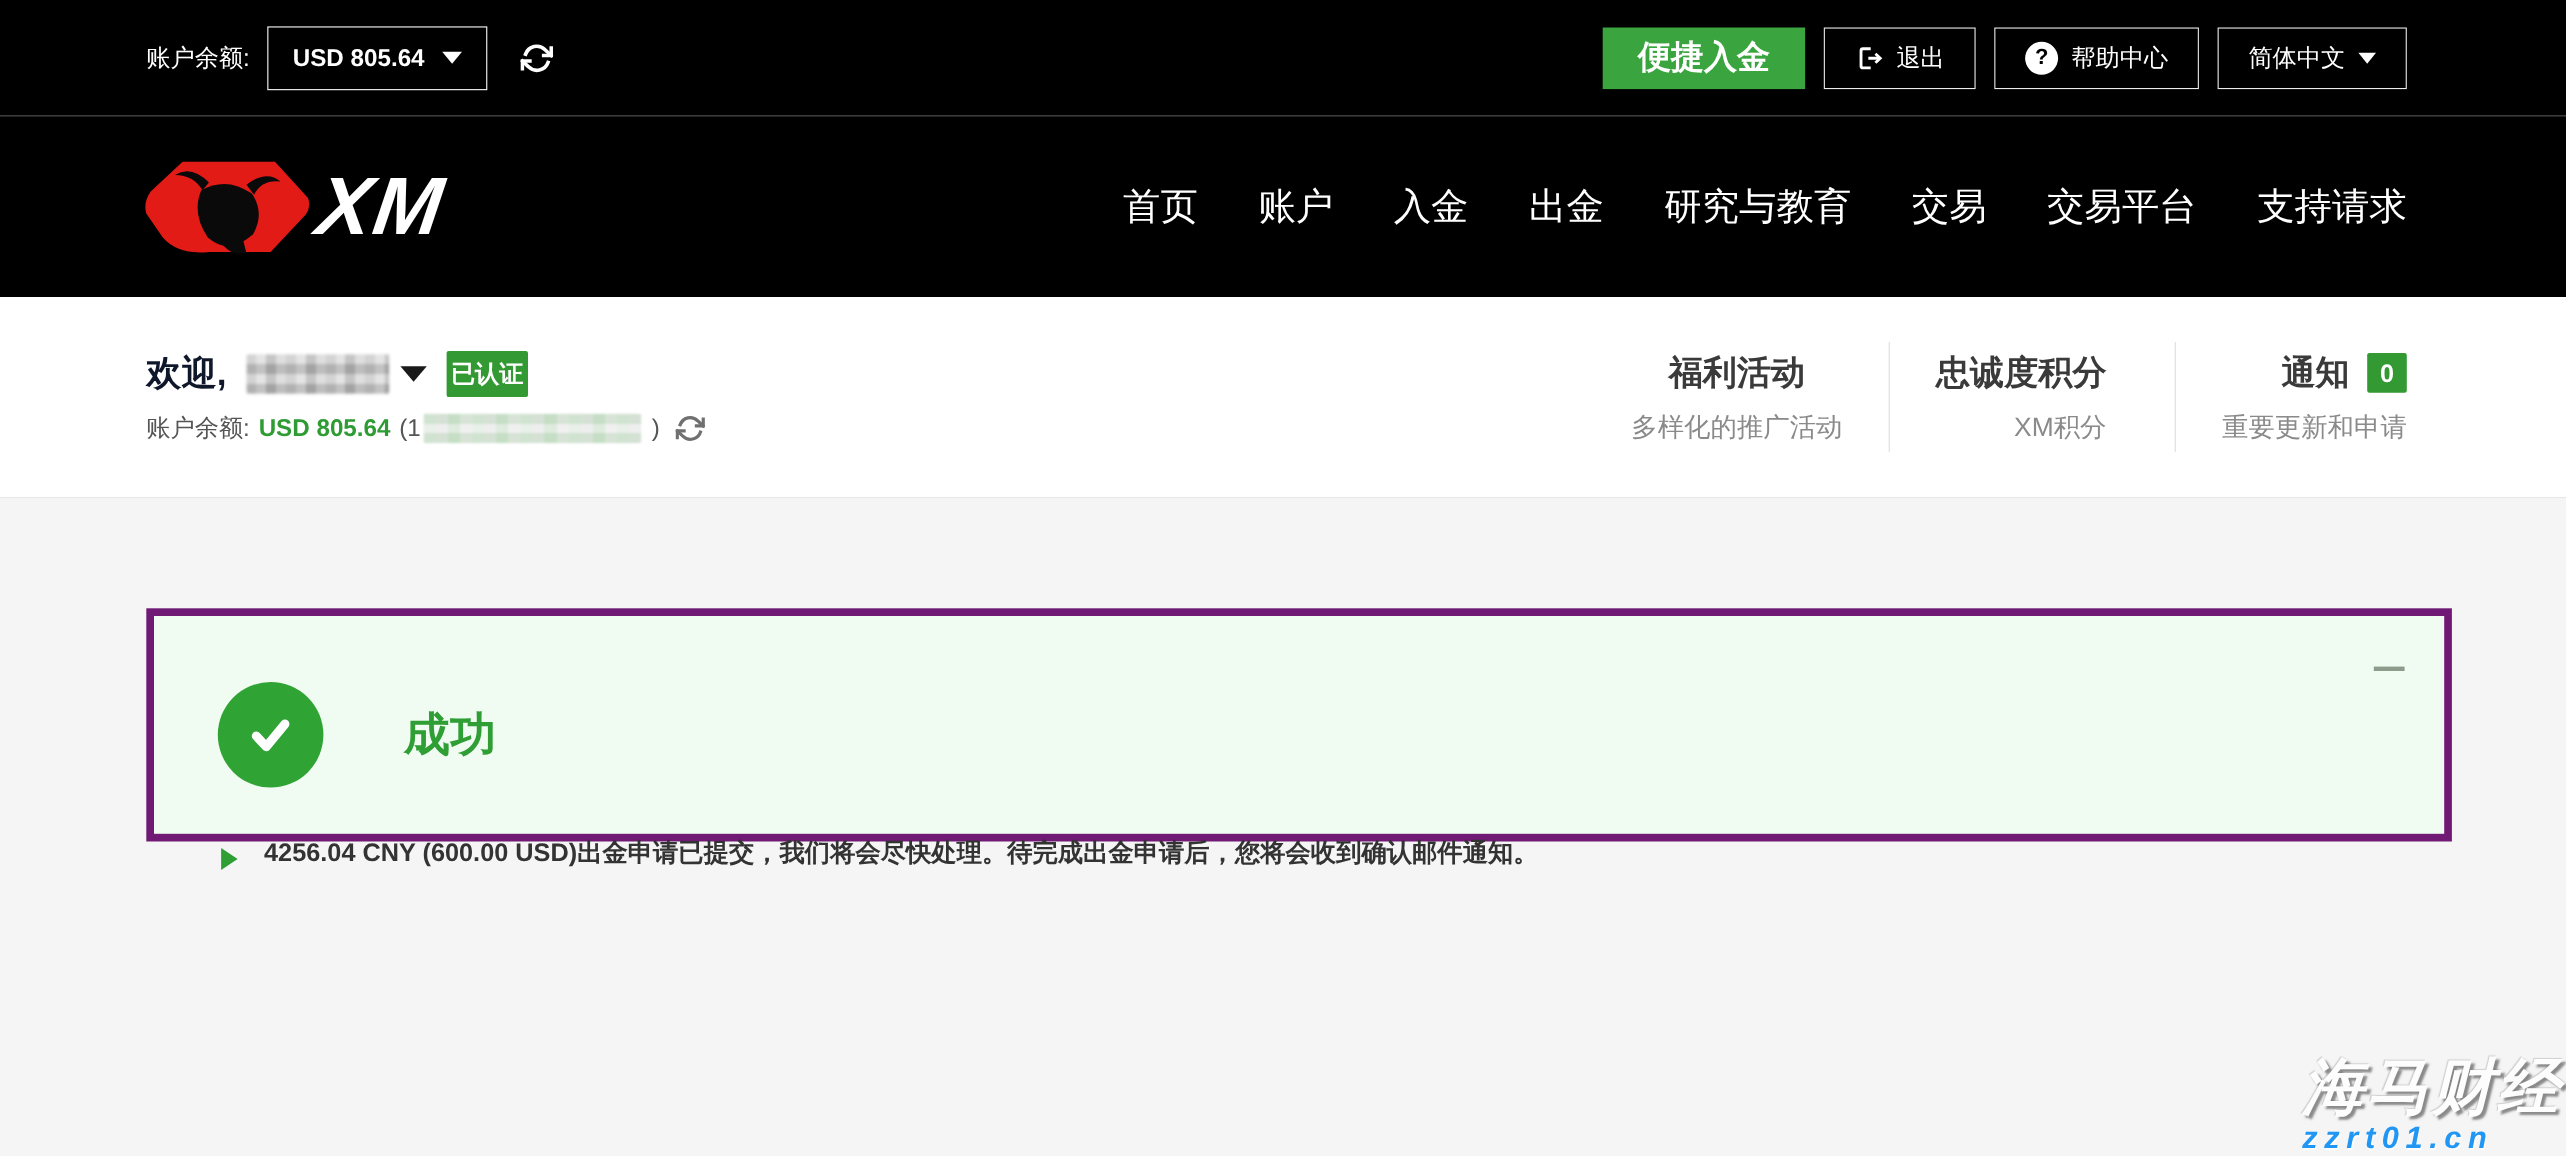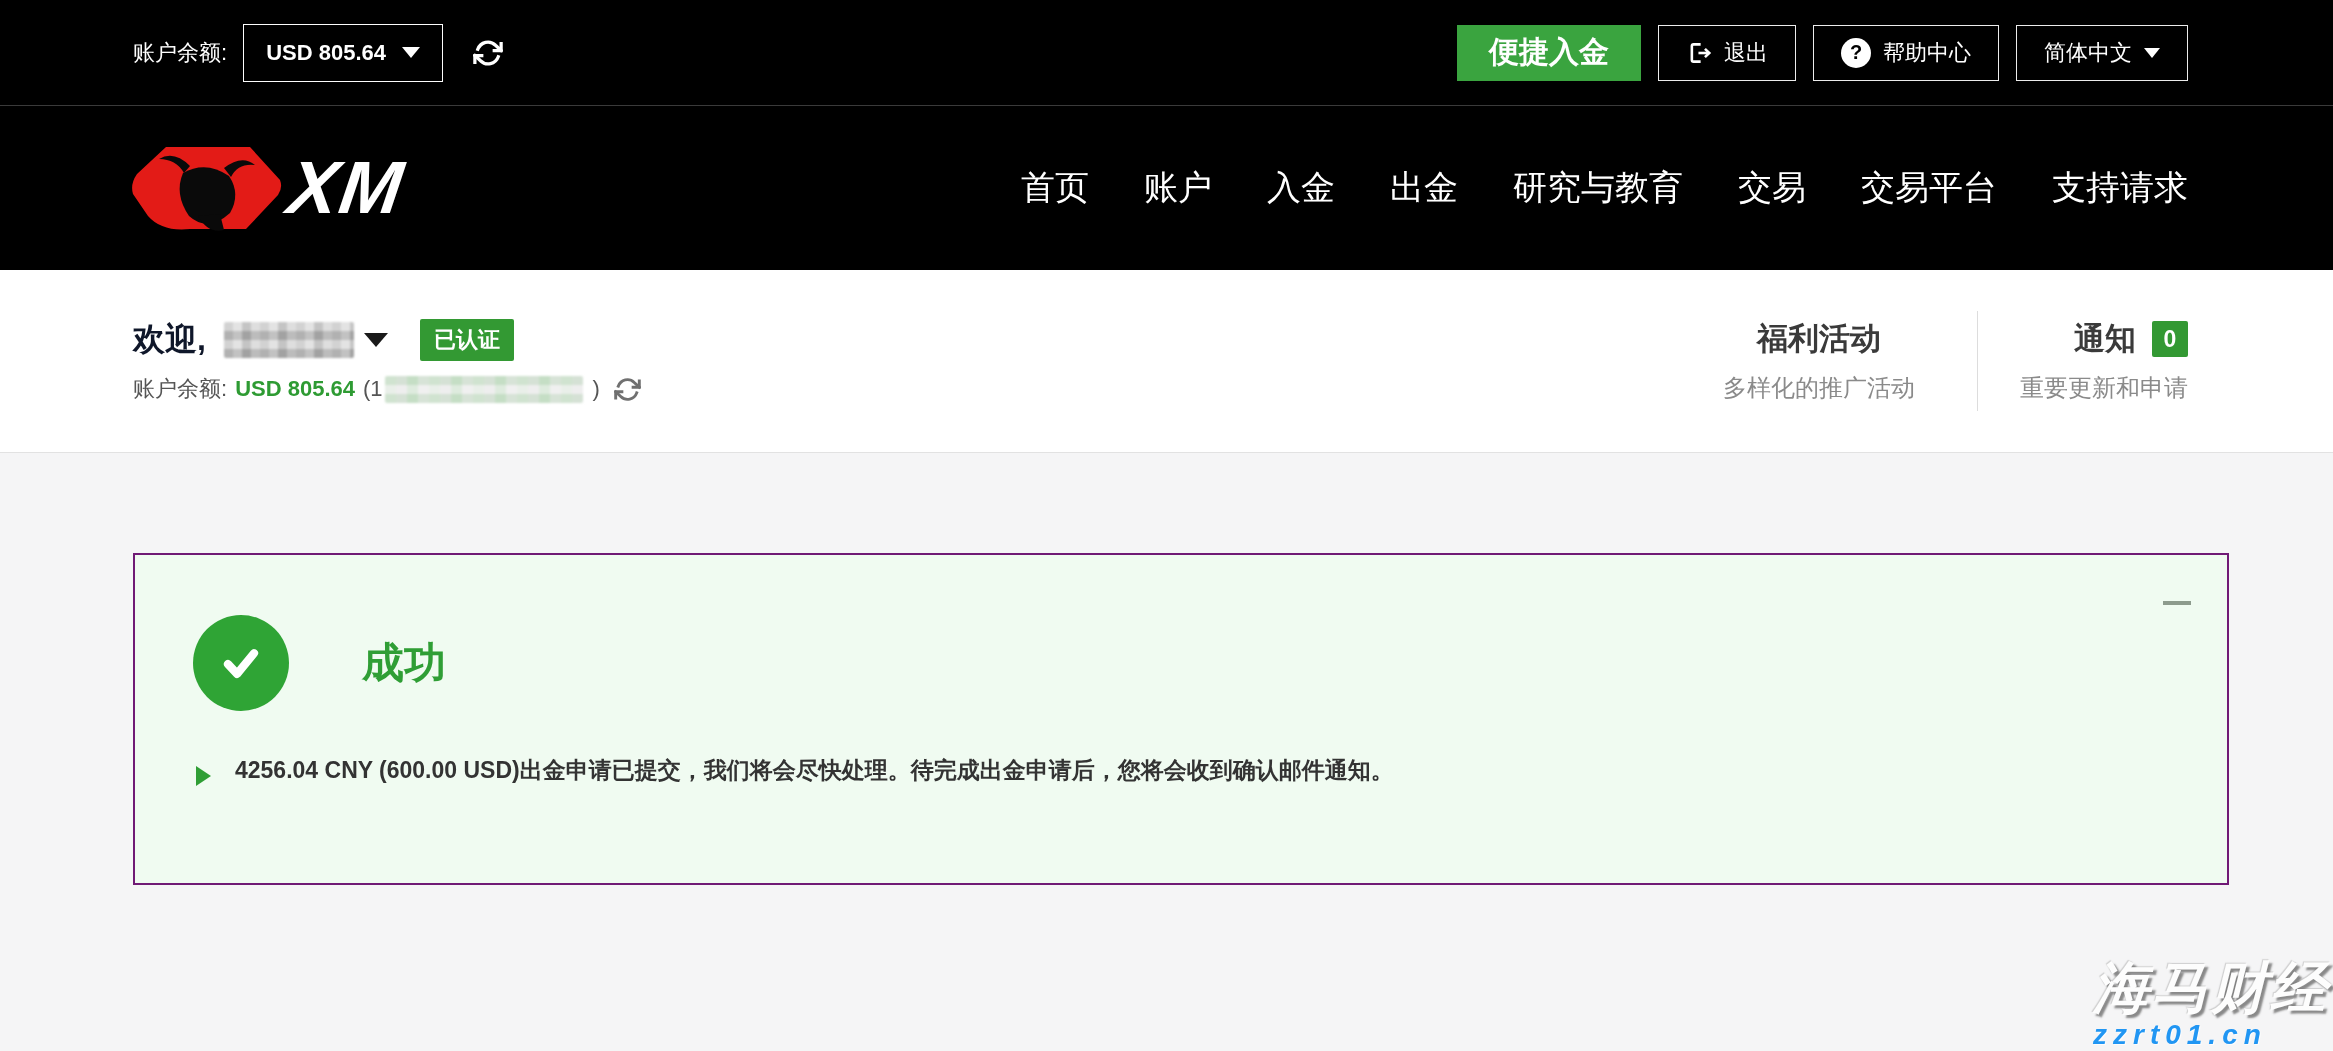--- a/index.html
+++ b/index.html
@@ -60,22 +60,22 @@
   .greeting { font-size:32px; font-weight:bold; color:#0f172a; }
   .name-blur {
     width:130px; height:36px; margin-left:18px; border-radius:2px;
     background:
       repeating-linear-gradient(0deg, rgba(150,150,150,.45) 0 9px, rgba(225,225,225,.45) 9px 18px),
       repeating-linear-gradient(90deg, #c7c7c7 0 9px, #e6e6e6 9px 18px, #adadad 18px 27px, #dcdcdc 27px 36px);
     filter:blur(1.3px);
   }
   .caret-dark { width:0; height:0; border-left:12px solid transparent; border-right:12px solid transparent; border-top:14px solid #1a1a1a; margin-left:10px; cursor:pointer; }
   .verified-badge {
-    margin-left:32px; background:#339933; color:#fff; font-size:22px; font-weight:bold;
-    padding:6px 14px; border-radius:2px;
+    margin-left:18px; background:#339933; color:#fff; font-size:22px; font-weight:bold;
+    padding:6px 4px; border-radius:2px;
   }
   .w-left .row2 { display:flex; align-items:center; margin-top:12px; font-size:22px; color:#555; }
   .balance-green { color:#2e9b33; font-weight:bold; margin-left:8px; }
   .acct-open { margin-left:8px; color:#555; }
   .acct-blur {
     width:198px; height:27px; margin:0 2px; border-radius:2px;
     background:
       repeating-linear-gradient(0deg, rgba(190,215,190,.5) 0 9px, rgba(240,240,240,.5) 9px 18px),
       repeating-linear-gradient(90deg, #e3efe2 0 11px, #ececec 11px 22px, #cde6cd 22px 33px, #f0f0f0 33px 44px);
     filter:blur(1px);
@@ -93,22 +93,22 @@
   .wtitle-row { display:flex; align-items:center; }
   .notif-badge {
     margin-left:16px; width:36px; height:36px; background:#339933; color:#fff;
     display:flex; align-items:center; justify-content:center;
     font-size:23px; font-weight:bold; border-radius:2px;
   }
 
   
   .content { flex:1 1 auto; background:#f5f5f6; position:relative; }
   .alert-box {
-    margin:100px 104px 0 133px; height:332px;
-    background:#f0fbf1; border:2px solid #701a75; position:relative;
+    margin:100px 104px 0 133px; height:212px;
+    background:#f0fbf1; border:7px solid #701a75; position:relative;
   }
   .collapse-dash { position:absolute; top:46px; right:36px; width:28px; height:4px; background:#8d9b8d; cursor:pointer; }
   .alert-head { display:flex; align-items:center; padding:60px 0 0 58px; }
   .check-circle {
     width:96px; height:96px; border-radius:50%; background:#2fa435;
     display:flex; align-items:center; justify-content:center; flex:0 0 auto;
   }
   .alert-title { margin-left:73px; font-size:42px; font-weight:bold; color:#2f9e35; }
   .alert-msg { display:flex; align-items:flex-end; margin:44px 0 0 61px; }
   .tri-bullet {
@@ -224,20 +224,24 @@
       </span>
     </div>
   </div>
 
   <div class="w-right">
     <div class="wcol wcol-center">
       <span class="wtitle">福利活动</span>
       <span class="wsub">多样化的推广活动</span>
     </div>
     <div class="wcol wcol-end">
+      <span class="wtitle">忠诚度积分</span>
+      <span class="wsub">XM积分</span>
+    </div>
+    <div class="wcol wcol-end">
       <span class="wtitle-row">
         <span class="wtitle">通知</span>
         <span class="notif-badge">0</span>
       </span>
       <span class="wsub">重要更新和申请</span>
     </div>
   </div>
 </div>
 
 <div class="content">

